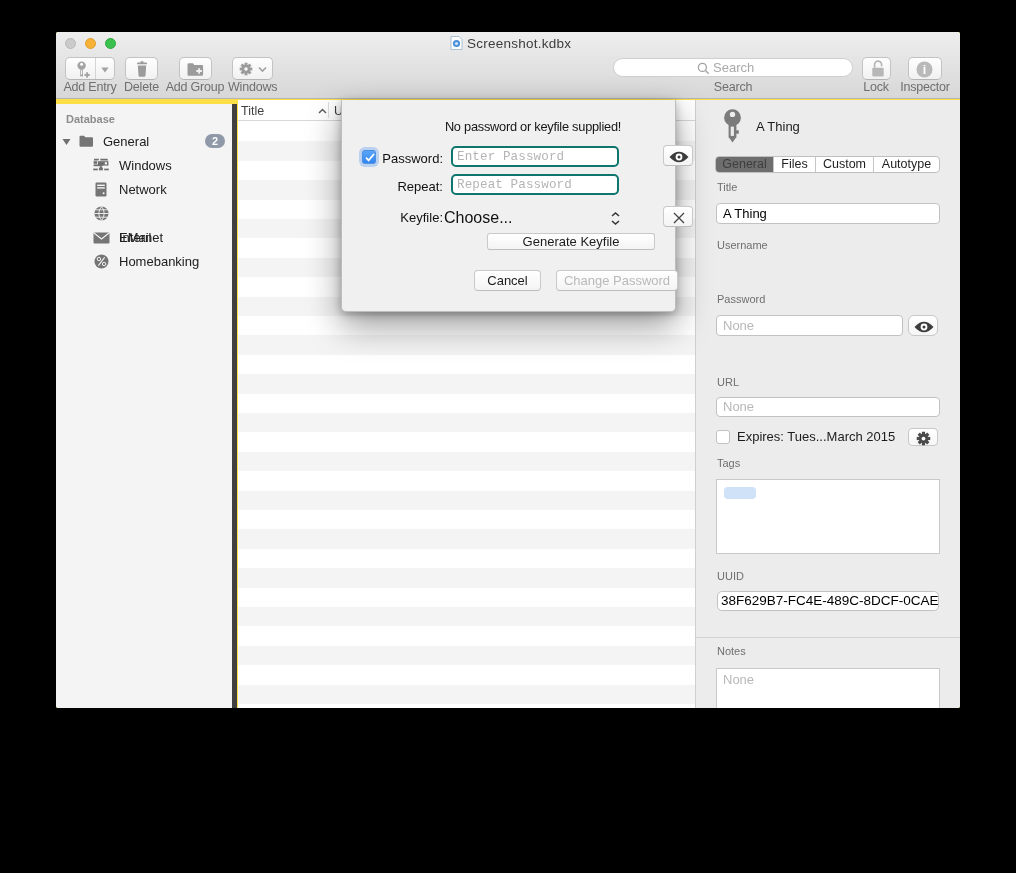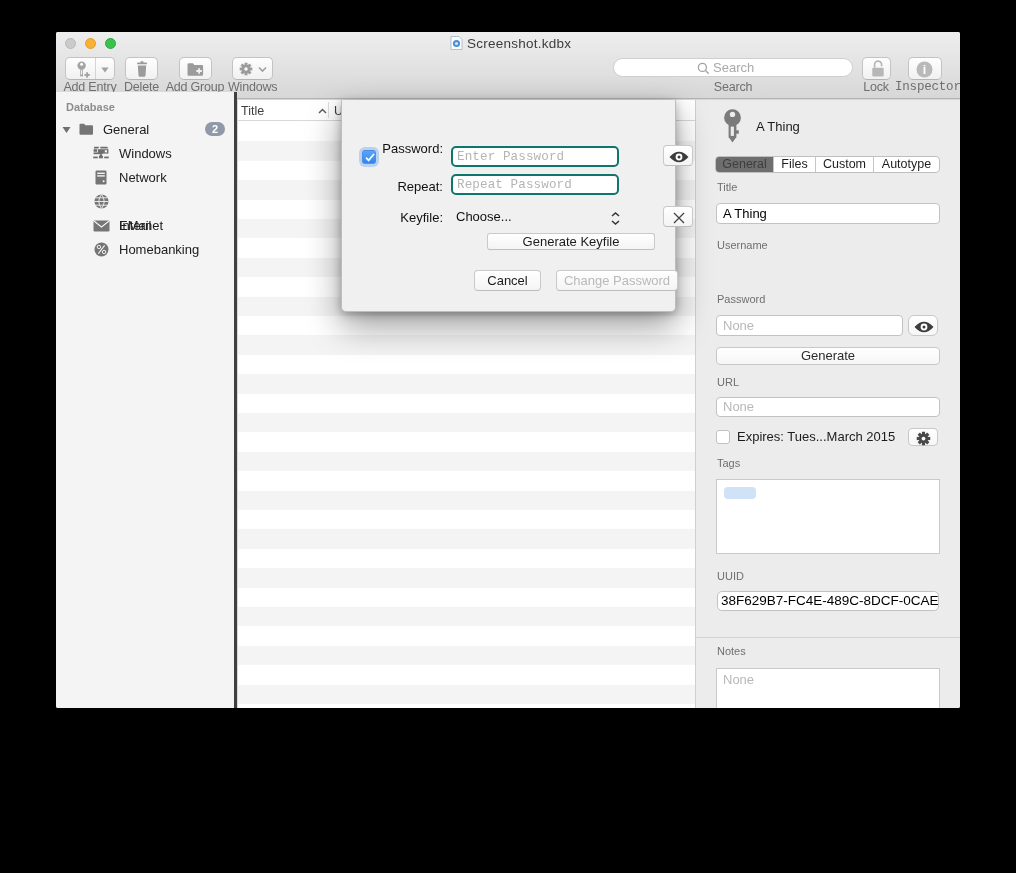--- a/index.html
+++ b/index.html
@@ -9,21 +9,21 @@
 #titlebar{position:absolute;left:0;top:0;width:904px;height:67px;background:linear-gradient(#eeeeee,#d7d7d7);border-bottom:1px solid #b4b4b4;}
 .light{position:absolute;top:5.5px;width:11.5px;height:11.5px;border-radius:50%;}
 #l1{left:8.5px;background:#cbcbcb;border:1px solid #b9b9b9;}
 #l2{left:28.5px;background:#f7b136;border:1px solid #e09e2e;}
 #l3{left:48.5px;background:#3ac14e;border:1px solid #2fa73f;}
 #title{position:absolute;left:411px;top:4px;font-size:13.5px;letter-spacing:0.25px;color:#3d3d3d;}
 .tbbtn{position:absolute;top:25px;height:22.5px;background:linear-gradient(#fefefe,#f1f1f1);border:1px solid #c3c3c3;border-bottom-color:#b4b4b4;border-radius:5px;color:#8b8b8b;}
 .tblabel{position:absolute;top:48px;font-size:12.5px;letter-spacing:-0.2px;color:#6f6f6f;text-align:center;white-space:nowrap;}
 #search{position:absolute;left:557px;top:25.5px;width:240px;height:19px;background:#fff;border:1px solid #cfcfcf;border-radius:9.5px;color:#a9a9a9;font-size:13px;}
 .icn{position:absolute;}
-#sidebar{position:absolute;left:0;top:60px;width:181px;height:692px;background:#f5f4f4;border-right:3px solid #404040;}
+#sidebar{position:absolute;left:0;top:72px;width:181px;height:692px;background:#f5f4f4;border-right:5px solid #404040;}
 .sbh{position:absolute;left:10px;font-size:11px;font-weight:bold;color:#8c8c8c;}
 .sbrow{position:absolute;font-size:13px;color:#202020;white-space:nowrap;}
 .sbicon{position:absolute;color:#757575;}
 #tablewrap{position:absolute;left:182px;top:68px;width:457px;height:692px;background:#fff;}
 #thead{position:absolute;left:0;top:0;width:457px;height:21px;background:#fff;border-bottom:1px solid #d8d8d8;font-size:12.5px;color:#3e3e3e;}
 #tbody{position:absolute;left:0;top:21px;width:457px;height:671px;background:repeating-linear-gradient(to bottom,#fff 0 19.4px,#f4f4f5 19.4px 38.8px);background-position:0 0.9px;}
 #vdiv{position:absolute;left:639px;top:68px;width:1px;height:692px;background:#cfcfcf;}
 #inspector{position:absolute;left:640px;top:68px;width:264px;height:692px;background:#ececec;}
 .ilabel{position:absolute;left:21px;font-size:11px;color:#6f6f6f;}
 .ifield{position:absolute;left:20px;width:224px;background:#fff;border:1px solid #c2c2c2;border-radius:4px;font-size:13px;color:#000;padding:0 6px;line-height:19px;}
@@ -119,21 +119,21 @@
         </svg>
     </div>
     <div class="tblabel" style="left:791px;width:58px;">Lock</div>
 
     <div class="tbbtn" style="left:852px;width:34px;">
       <svg style="position:absolute;left:7px;top:3px" width="17" height="17" viewBox="0 0 17 17">
           <circle cx="8.5" cy="8.5" r="8" fill="#b9b9b9"></circle>
           <text x="8.5" y="13" text-anchor="middle" font-family="Liberation Serif,serif" font-weight="bold" font-size="12.5" fill="#fff">i</text>
         </svg>
     </div>
-    <div class="tblabel" style="left:839px;width:60px;font-family:Liberation Mono, monospace;">Inspector</div>
+    <div class="tblabel" style="left:839px;width:60px;">Inspector</div>
   </div>
 
   <div id="sidebar">
     <div class="sbh" style="top:9px;">Database</div>
 
     <svg class="icn" style="left:6px;top:34px" width="9" height="8" viewBox="0 0 9 8" fill="#6f6f6f">
         <path d="M0.5 1 h8 l-4 6 z"></path>
       </svg>
     <svg class="icn" style="left:23px;top:31px" width="15" height="13" viewBox="0 0 15 13" fill="#757575">
         <path d="M0.5 1.8 a1 1 0 0 1 1 -1 h3.6 l1.2 1.4 h6.7 a1 1 0 0 1 1 1 v7.6 a1 1 0 0 1 -1 1 h-11.5 a1 1 0 0 1 -1 -1 z"></path>
@@ -219,21 +219,20 @@
     <div class="ilabel" style="top:139px;">Username</div>
     <div class="ilabel" style="top:193px;">Password</div>
     <div class="ifield" style="top:215px;width:187px;height:21px;line-height:19px;"><span class="ph">None</span></div>
     <div class="ibtn" style="left:212px;top:215px;width:30px;height:21px;border-radius:6px;">
       <svg style="position:absolute;left:5px;top:4.5px" width="20" height="12" viewBox="0 0 20 12">
           <path d="M0.5 6 Q 10 -4.5 19.5 6 Q 10 16.5 0.5 6 z" fill="#3c3c3c"></path>
           <circle cx="10" cy="6" r="3.4" fill="#fff"></circle>
           <circle cx="10" cy="6" r="1.5" fill="#3c3c3c"></circle>
         </svg>
     </div>
-    <div class="ibtn" style="left:20px;top:247px;width:224px;height:18px;line-height:16px;">Generate</div>
     <div class="ilabel" style="top:276px;">URL</div>
     <div class="ifield" style="top:297px;height:20px;line-height:18px;"><span class="ph">None</span></div>
     <div class="ck" style="left:20px;top:330px;background:#fff;border:1px solid #c2c2c2;"></div>
     <div class="abs" style="left:41px;top:329px;font-size:13px;color:#1b1b1b;">Expires: Tues...March 2015</div>
     <div class="ibtn" style="left:212px;top:328px;width:30px;height:18px;">
       <svg style="position:absolute;left:7px;top:1.5px" width="15" height="15" viewBox="-8 -8 16 16">
           <g fill="#4a4a4a">
             <circle r="5"></circle>
             <rect x="-1.7" y="-7.2" width="3.4" height="14.4"></rect>
             <rect x="-1.7" y="-7.2" width="3.4" height="14.4" transform="rotate(45)"></rect>
@@ -252,41 +251,42 @@
     <div class="abs" style="left:0;top:537px;width:264px;height:1px;background:#d2d2d2;"></div>
     <div class="ilabel" style="top:545px;">Notes</div>
     <div class="abs" style="left:20px;top:568px;width:224px;height:88px;background:#fff;border:1px solid #c9c9c9;">
       <span class="ph" style="position:absolute;left:6px;top:3px;font-size:13px;">None</span>
     </div>
     <div class="abs" style="left:0;top:663px;width:264px;height:1px;background:#cfcfcf;"></div>
     <div class="abs" style="left:0;top:664px;width:264px;height:28px;background:#f4f4f4;"></div>
   </div>
 
   <div id="dialog">
+    <div class="abs" style="left:0;top:19px;width:382px;text-align:center;font-size:12.8px;letter-spacing:-0.25px;color:#161616;font-weight:500;">No password or keyfile supplied!</div>
 
     <div class="ck" style="left:20px;top:49.5px;background:linear-gradient(#59a5f8,#3286f0);border:1px solid rgba(80,140,220,.7);box-shadow:0 0 0 3px rgba(120,170,240,.45);">
       <svg style="position:absolute;left:2px;top:2px" width="10" height="9" viewBox="0 0 10 9" fill="none" stroke="#fff" stroke-width="1.7">
           <path d="M1 4.6 l2.6 2.8 L9 1"></path>
         </svg>
     </div>
-    <div class="dlabel" style="left:40px;top:41px;width:61px;text-align:right;">Password:</div>
+    <div class="dlabel" style="left:40px;top:51px;width:61px;text-align:right;">Password:</div>
     <div class="dfield" style="top:46px;">Enter Password</div>
     <div class="dbtn" style="left:285px;top:45px;width:30px;height:21px;">
       <svg style="position:absolute;left:5px;top:4.5px" width="20" height="12" viewBox="0 0 20 12">
           <path d="M0.5 6 Q 10 -4.5 19.5 6 Q 10 16.5 0.5 6 z" fill="#3c3c3c"></path>
           <circle cx="10" cy="6" r="3.4" fill="#fff"></circle>
           <circle cx="10" cy="6" r="1.5" fill="#3c3c3c"></circle>
         </svg>
     </div>
 
     <div class="dlabel" style="left:40px;top:78.5px;width:61px;">Repeat:</div>
     <div class="dfield" style="top:74px;">Repeat Password</div>
 
     <div class="dlabel" style="left:40px;top:109.5px;width:61px;">Keyfile:</div>
-    <div class="abs" style="left:114px;top:109px;font-size:13px;color:#111;">Choose...</div>
+    <div class="abs" style="left:102px;top:109px;font-size:16px;color:#111;">Choose...</div>
     <svg class="abs" style="left:269px;top:112px" width="9" height="13" viewBox="0 0 9 13" fill="none" stroke="#333" stroke-width="1.5">
         <path d="M1 4 l3.5 -3 3.5 3"></path>
         <path d="M1 9 l3.5 3 3.5 -3"></path>
       </svg>
     <div class="dbtn" style="left:285px;top:106px;width:30px;height:21px;">
       <svg style="position:absolute;left:9px;top:4.5px" width="12" height="12" viewBox="0 0 12 12" stroke="#444" stroke-width="1.3">
           <path d="M1 1 l10 10 M11 1 l-10 10"></path>
         </svg>
     </div>
     <div class="dbtn" style="left:109px;top:133px;width:168px;height:17px;line-height:15px;border-radius:3px;">Generate Keyfile</div>

